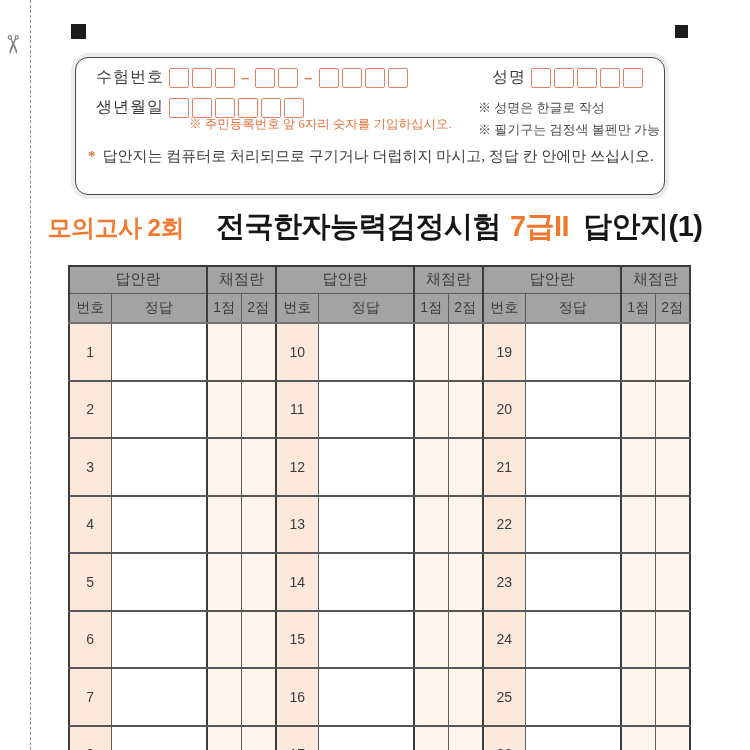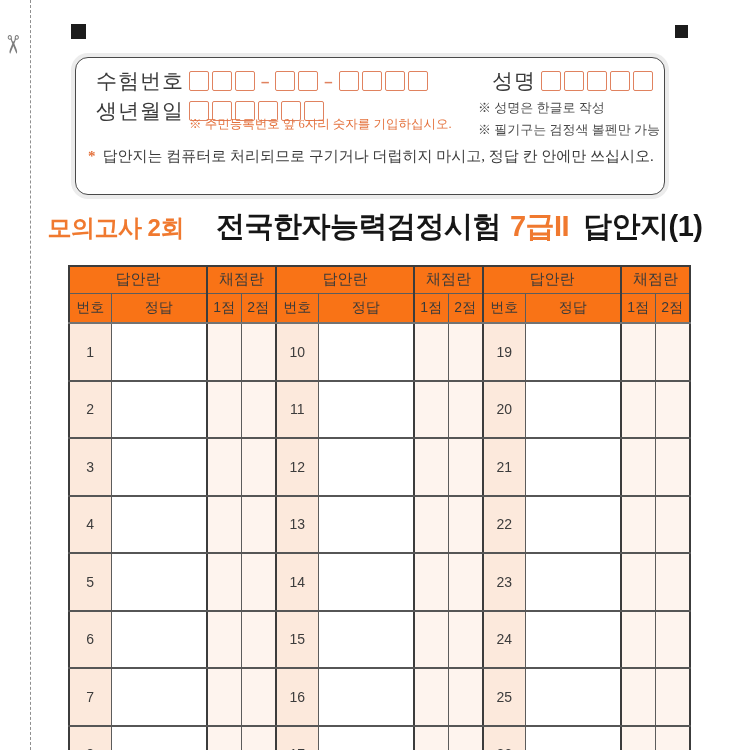--- a/index.html
+++ b/index.html
@@ -16,21 +16,21 @@
   
   .reg-mark { position:absolute; width:15px; height:15px; background:#1c1c1c; }
   .reg-left { left:71px; top:24px; }
   .reg-right { left:675px; top:25px; width:13px; height:13px; }
 
   
   .form-box { position:absolute; left:75px; top:57px; width:590px; height:138px;
     background:#fff; border:1.6px solid #4a4a4a; border-radius:13px;
     box-shadow:0 0 0 4px #ececec; }
   .form-row { position:absolute; display:flex; align-items:center; gap:5px; white-space:nowrap; }
-  .f-label { font-family:"Liberation Serif","DejaVu Serif",serif; font-size:21px;
+  .f-label { font-family:"Liberation Serif","DejaVu Serif",serif; font-size:16px;
     color:#3a3a3a; letter-spacing:1px; }
   .boxes { display:inline-flex; gap:3px; }
   .entry-box { display:inline-block; width:20px; height:20px; background:#fff;
     border:1.6px solid #e0825f; border-radius:2px; }
   .dash { color:#e0825f; font-weight:bold; font-size:15px; margin:0 1px; }
   .row-examno { left:20px; top:9px; }
   .row-birth  { left:20px; top:39px; }
   .row-birthnote { left:113px; top:58px; font-family:"Liberation Serif","DejaVu Serif",serif;
     font-size:12.5px; color:#e4713c; }
   .row-name { left:416px; top:9px; }
@@ -50,21 +50,21 @@
   .t-prefix { color:#f0792f; font-size:24px; font-weight:800; margin-right:28px; }
   .t-main { color:#161616; font-size:29px; font-weight:800; }
   .t-grade { color:#f0792f; font-size:29px; font-weight:800; margin-left:5px; }
   .t-suffix { color:#161616; font-size:29px; font-weight:800; margin-left:10px; }
 
   
   .sheet-table { position:absolute; left:68px; top:265px; width:620px;
     border-collapse:collapse; table-layout:fixed; border:2px solid #3c3c3c; }
   .sheet-table th, .sheet-table td { border:1px solid #5c5c5c; text-align:center;
     vertical-align:middle; }
-  .sheet-table thead th { background:#f97316; color:#3a3a3a; font-weight:normal; }
+  .sheet-table thead th { background:#a3a3a3; color:#3a3a3a; font-weight:normal; }
   .hr1 th { height:27px; font-size:15px; }
   .hr2 th { height:30px; font-size:14px; border-bottom:2px solid #737373; }
   .gs { border-left:2px solid #3c3c3c !important; }
   .as { border-left:2px solid #3c3c3c !important; }
   .sheet-table tbody tr { height:57.5px; }
   .sheet-table tbody td { border-top:2px solid #565656; border-bottom:2px solid #565656; }
   .c-num { background:#fce9dc; color:#3c3c3c; font-size:14px; }
   .c-ans { background:#ffffff; }
   .c-p1, .c-p2 { background:#fef4ee; }
 </style>

